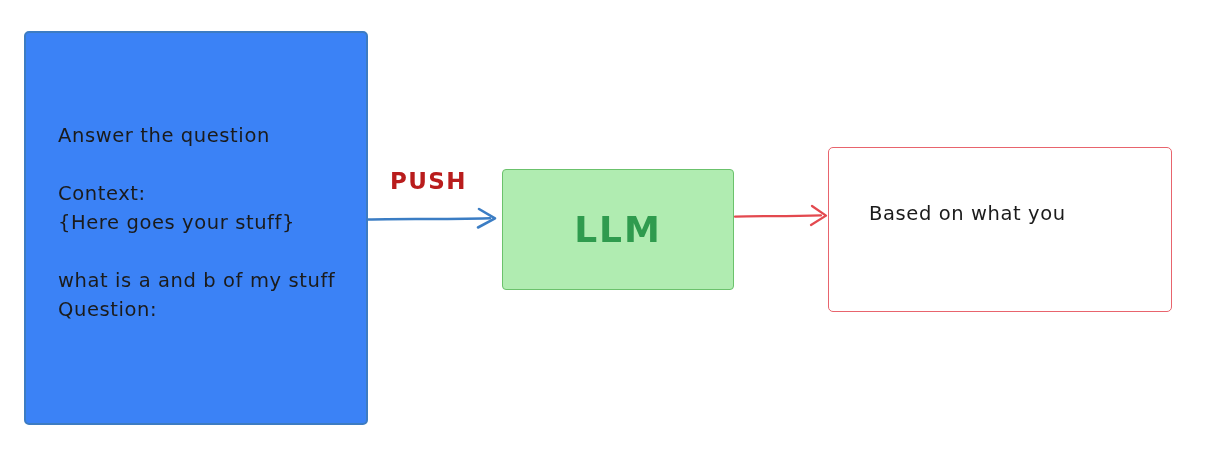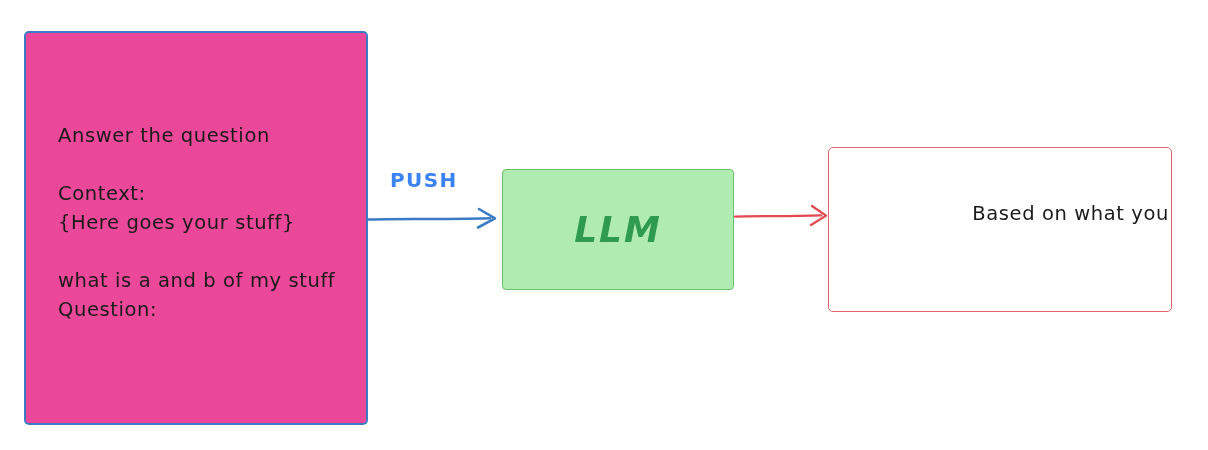--- a/index.html
+++ b/index.html
@@ -29,21 +29,21 @@
 
   
   #prompt-box {
     position: absolute;
     left: 24px;
     top: 31px;
     width: 344px;
     height: 394px;
     border: 2px solid #3d7cc2;
     border-radius: 5px;
-    background: #ec4899;
+    background: #3b82f6;
     box-sizing: border-box;
   }
   #prompt-text {
     position: absolute;
     left: 32px;
     top: 88px;
     width: 330px;
   }
   #prompt-text .line {
     font-size: 19.5px;
@@ -53,23 +53,23 @@
   }
   #prompt-text .blank {
     height: 29px;
   }
 
   
   #push-label {
     position: absolute;
     left: 390px;
     top: 168px;
-    font-size: 20px;
+    font-size: 23px;
     font-weight: 600;
-    color: #3b82f6;
+    color: #b91c1c;
     letter-spacing: 1.4px;
   }
 
   
   .arrow-svg {
     position: absolute;
     overflow: visible;
   }
   #blue-arrow { left: 366px; top: 200px; }
   #red-arrow  { left: 733px; top: 198px; }
@@ -85,37 +85,35 @@
     border: 1.5px solid #6bc26c;
     border-radius: 4px;
     box-sizing: border-box;
     display: flex;
     align-items: center;
     justify-content: center;
   }
   #llm-label {
     font-size: 36px;
     font-weight: 600;
-    font-style: italic;
     color: #2f9b4e;
     letter-spacing: 2px;
   }
 
   
   #response-box {
     position: absolute;
     left: 828px;
     top: 147px;
     width: 344px;
     height: 165px;
     border: 1.6px solid #e8646d;
     border-radius: 5px;
     background: #ffffff;
     box-sizing: border-box;
-    text-align: right;
   }
   #response-text {
     position: absolute;
     left: 40px;
     top: 52px;
     width: 300px;
   }
   #response-text .line {
     font-size: 19.5px;
     line-height: 27px;

